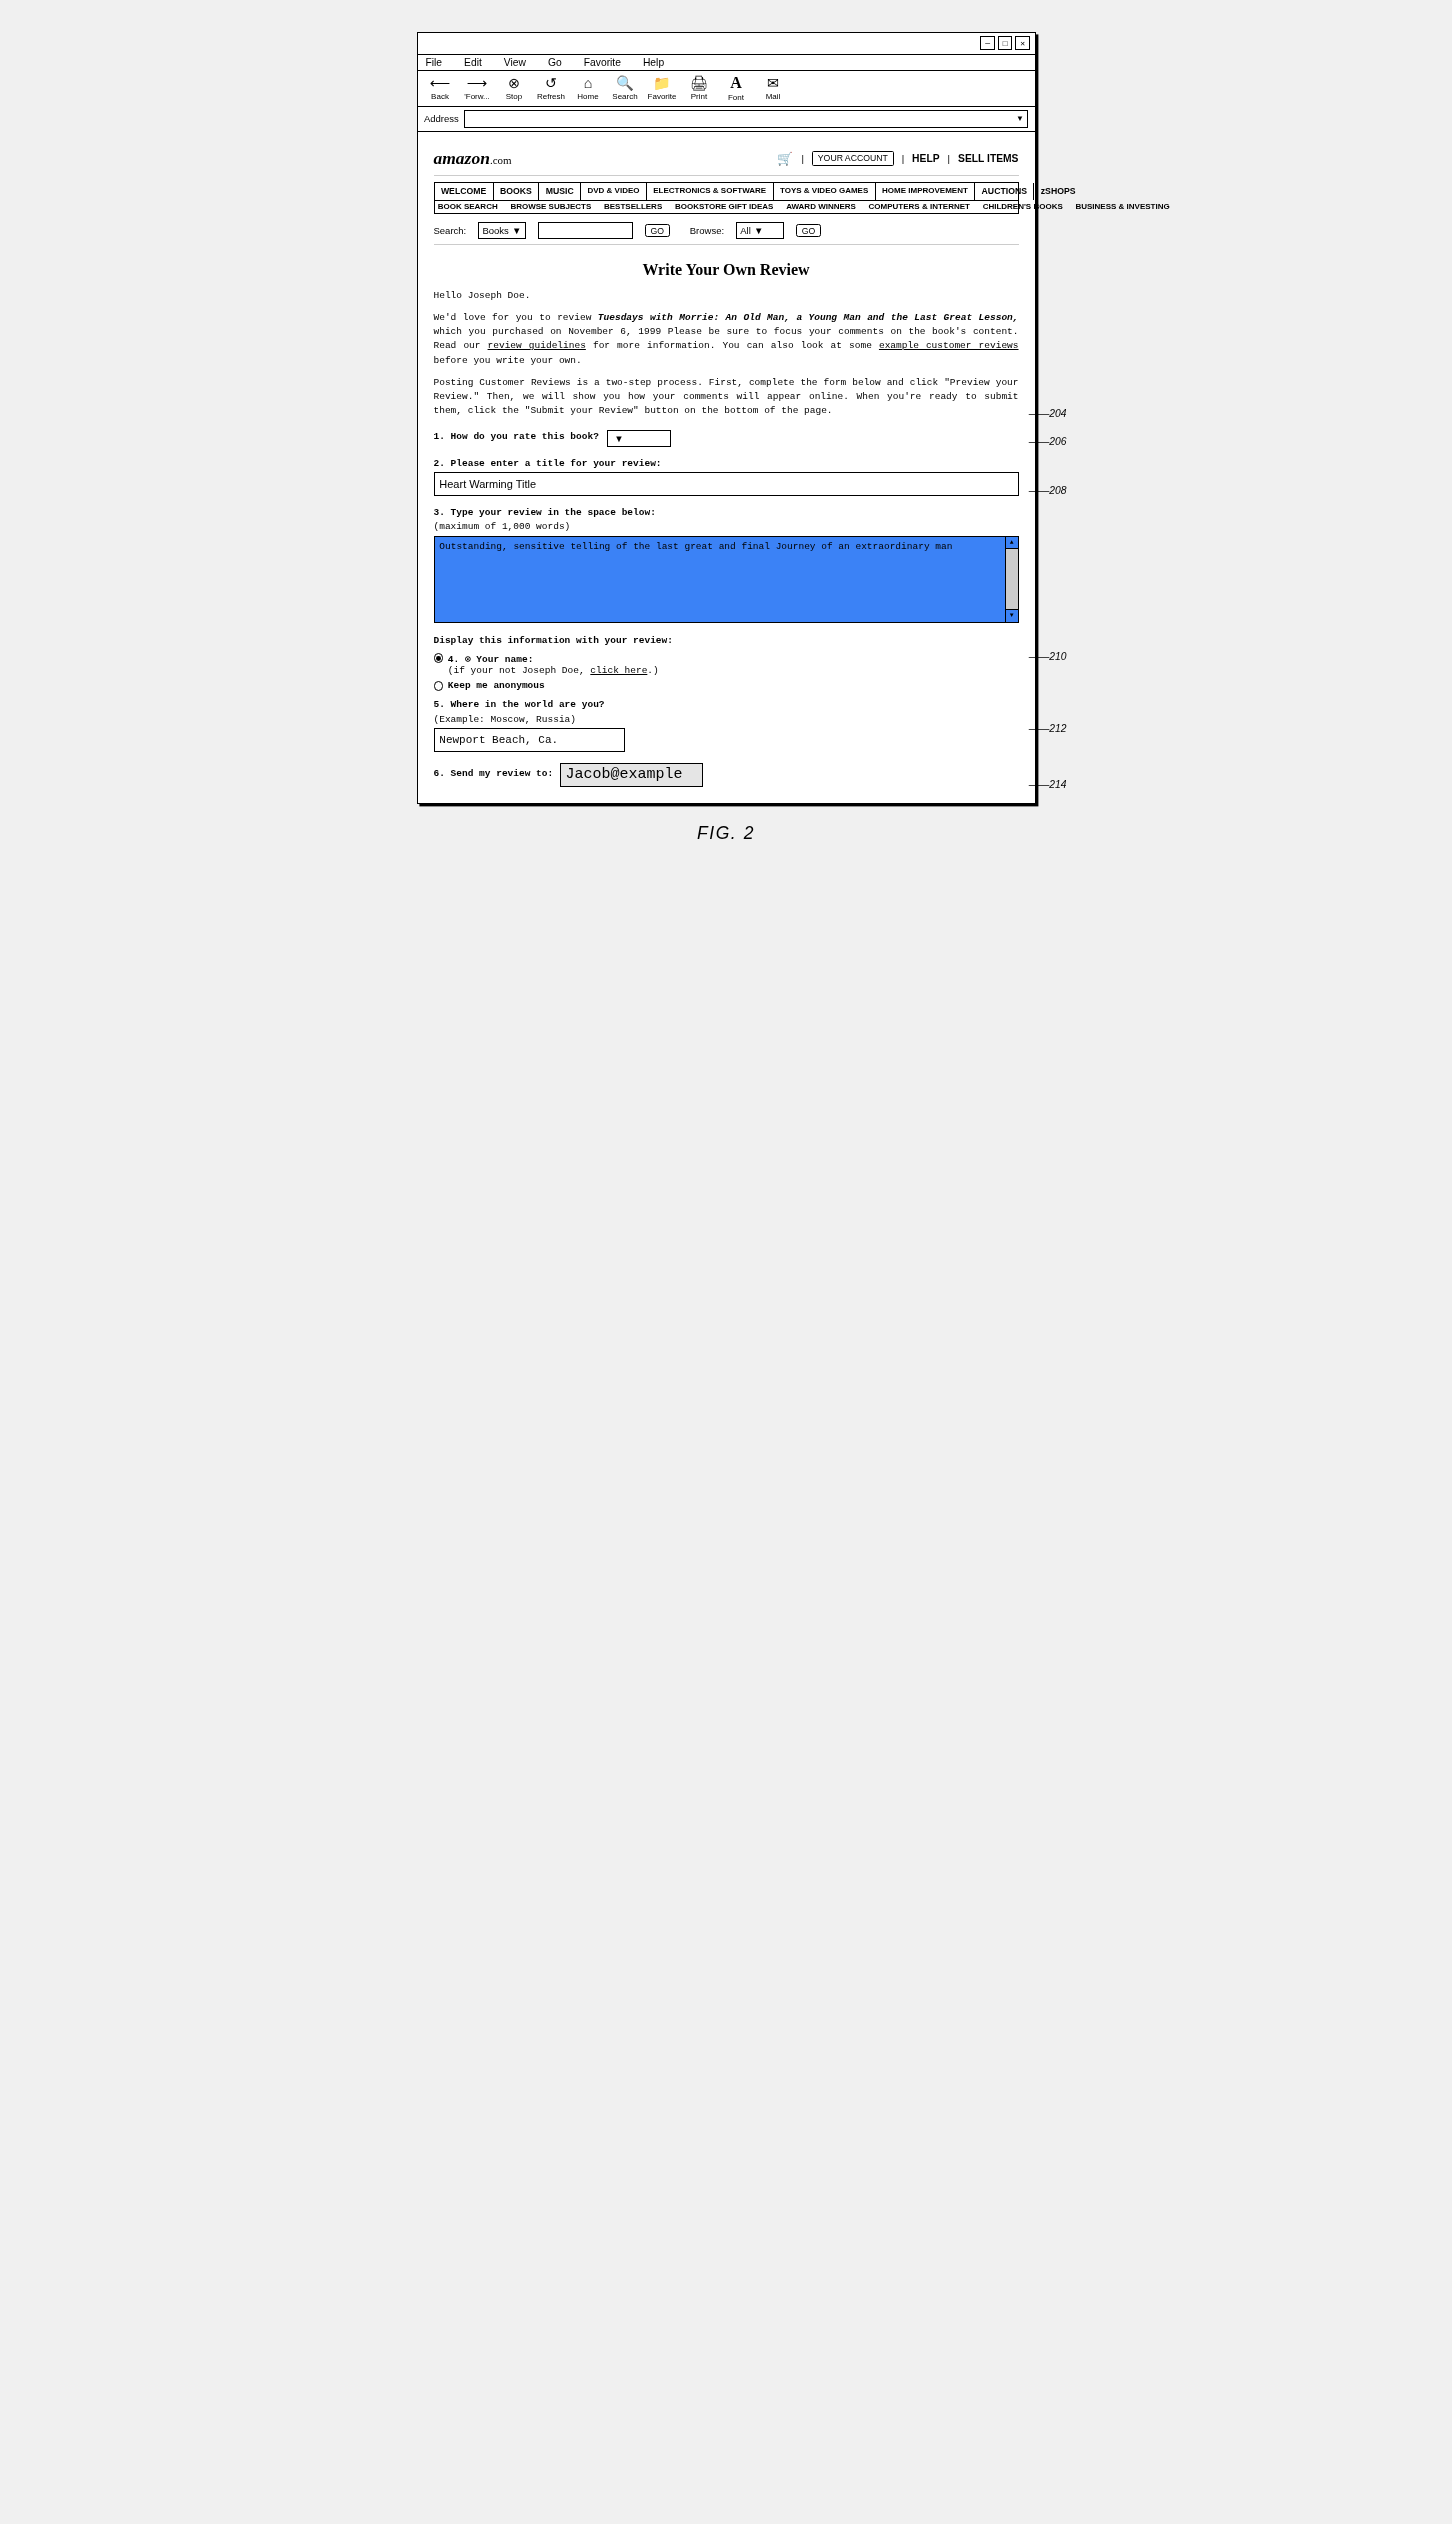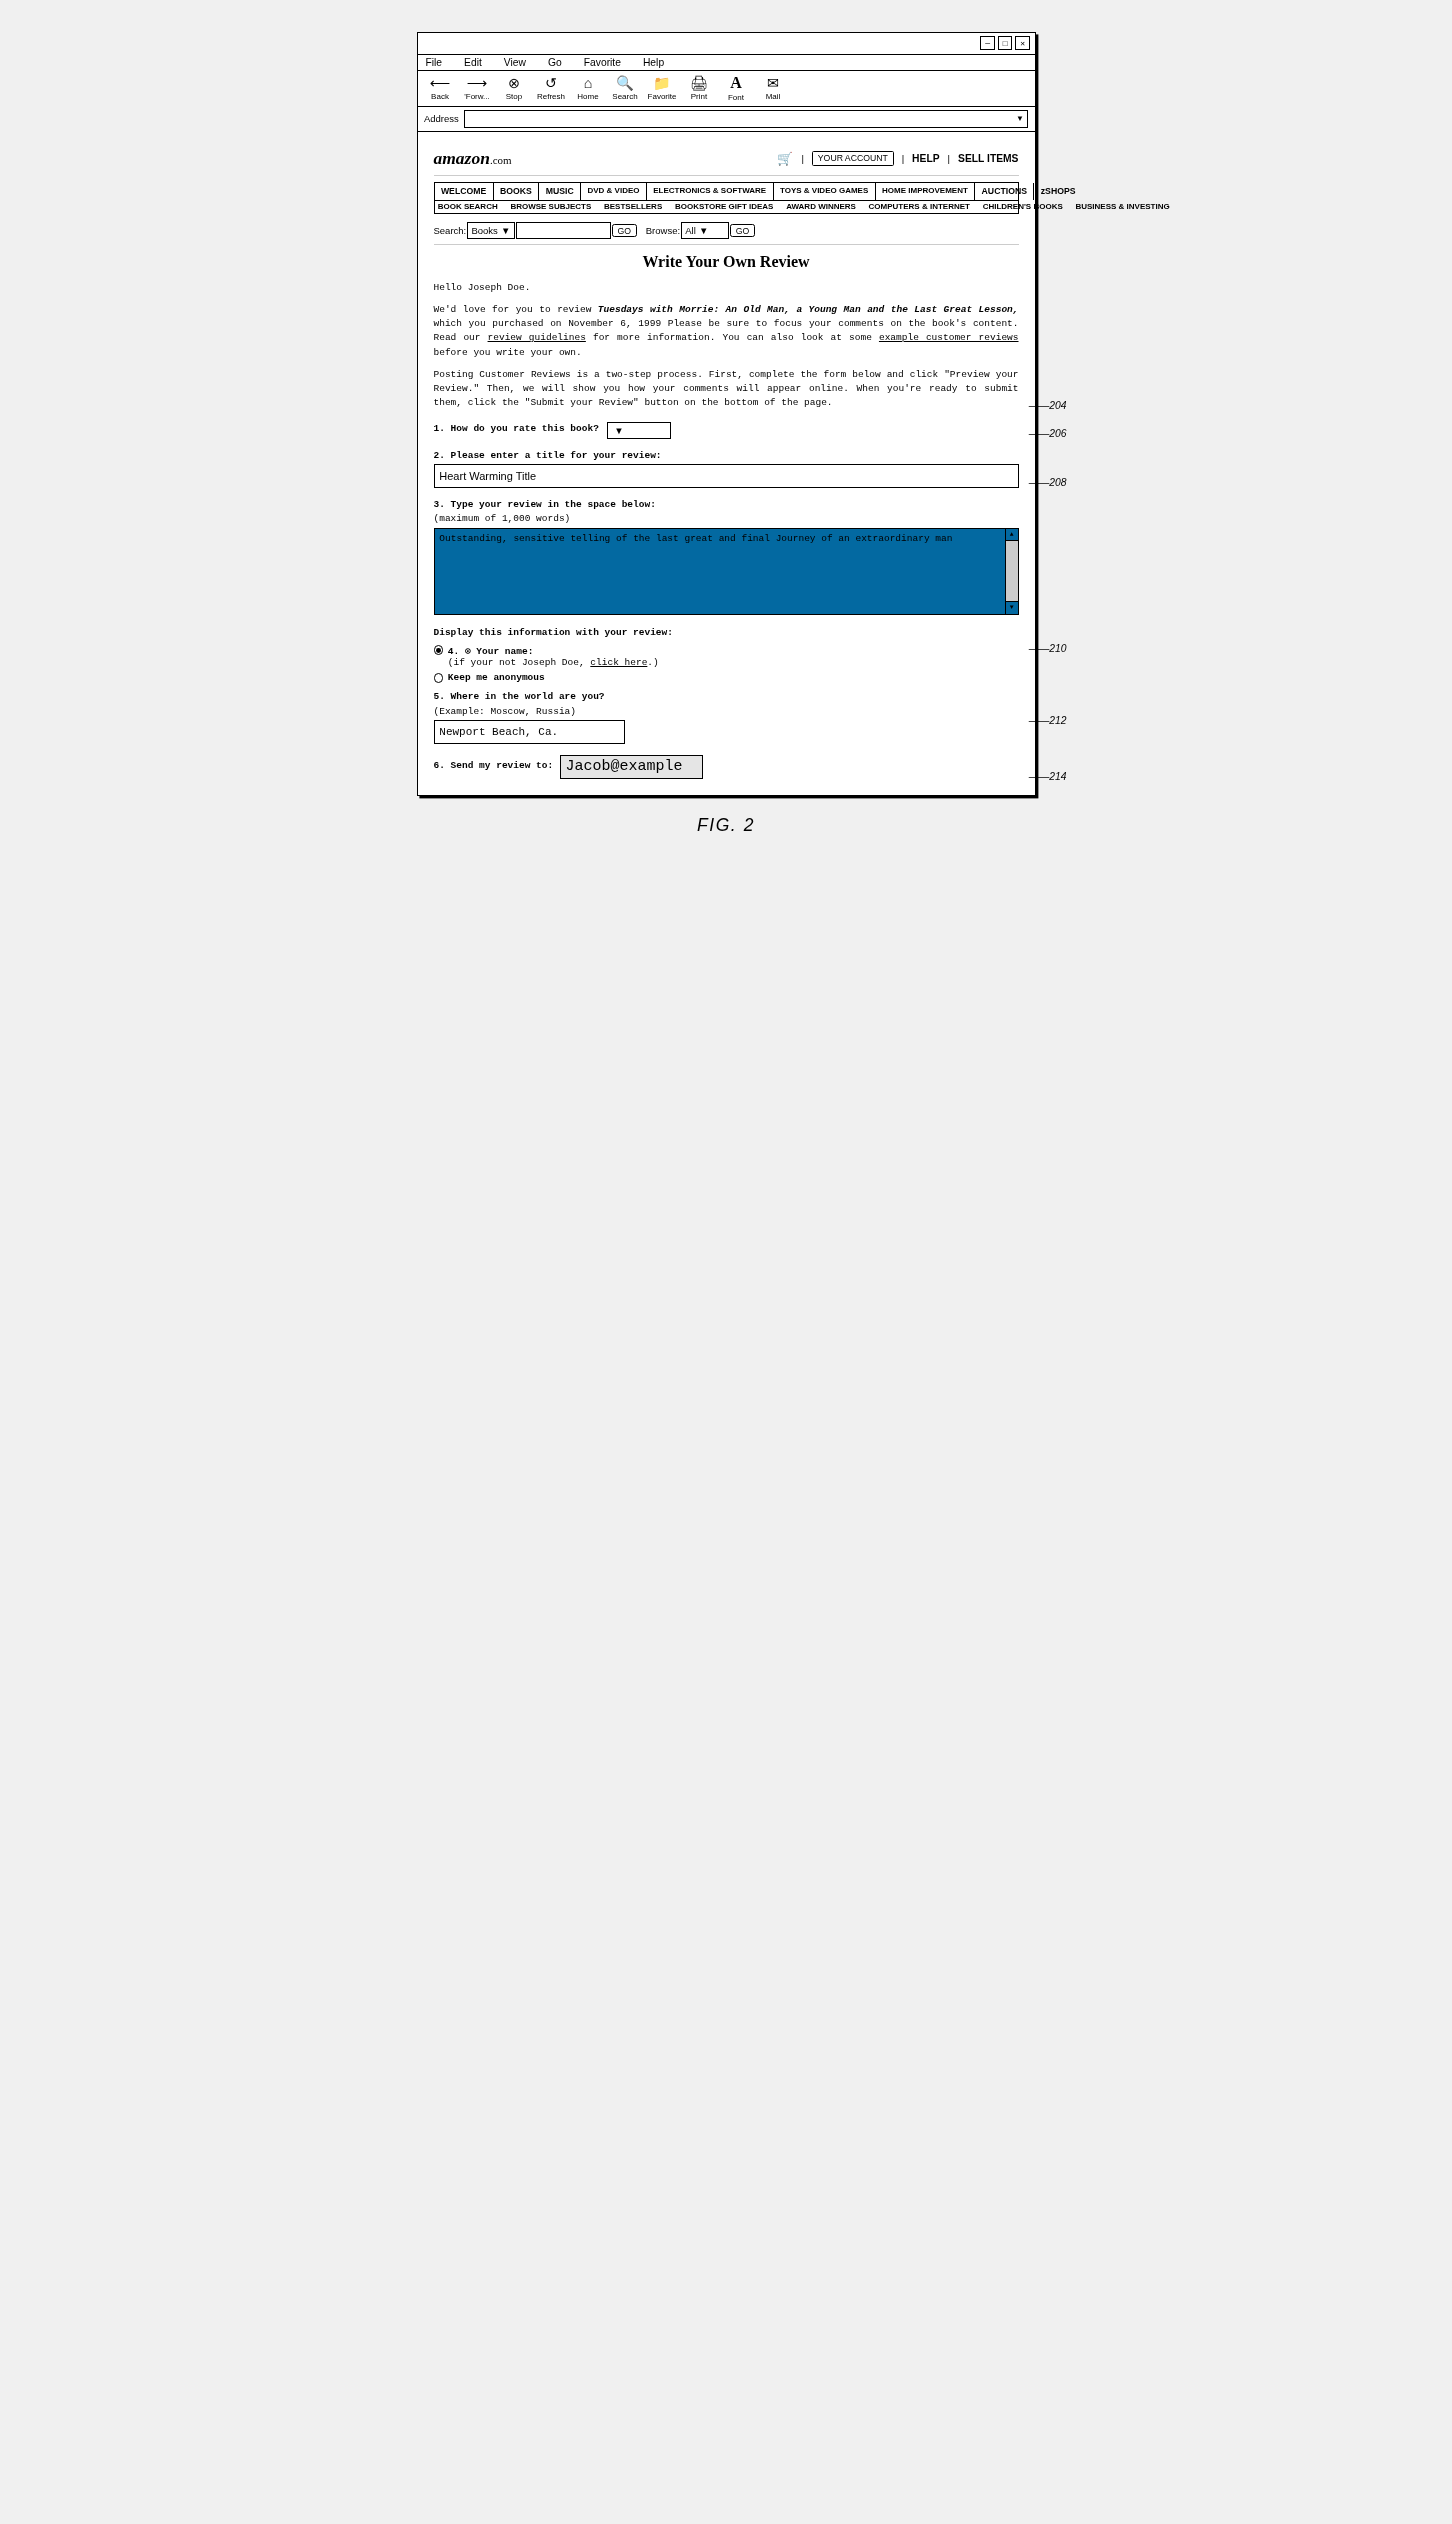--- a/index.html
+++ b/index.html
@@ -166,24 +166,24 @@
       cursor: pointer;
       white-space: nowrap;
       font-family: Arial, sans-serif;
       font-weight: bold;
     }
 
     
     .search-bar {
       display: flex;
       align-items: center;
-      gap: 1px;
+      gap: 12px;
       padding: 4.8px 0;
       border-bottom: 0.8px solid #ccc;
-      margin-bottom: 8px;
+      margin-bottom: 16px;
       font-size: 9.5px;
       font-family: Arial, sans-serif;
     }
     .search-input {
       border: 0.8px solid #000;
       padding: 1.6px 4.8px;
       font-size: 9.5px;
       width: 95px;
       height: 17.5px;
     }
@@ -236,21 +236,21 @@
       height: 24px;
       background: #fff;
     }
 
     
     .form-textarea-wrapper {
       border: 0.8px solid #000;
       display: flex;
       width: 100%;
       height: 87px;
-      background: #0369a1;
+      background: #3b82f6;
     }
     .form-textarea {
       flex: 1;
       border: none;
       padding: 4.8px;
       font-size: 9.5px;
       font-family: 'Courier New', Courier, monospace;
       resize: none;
       outline: none;
       background: transparent;

